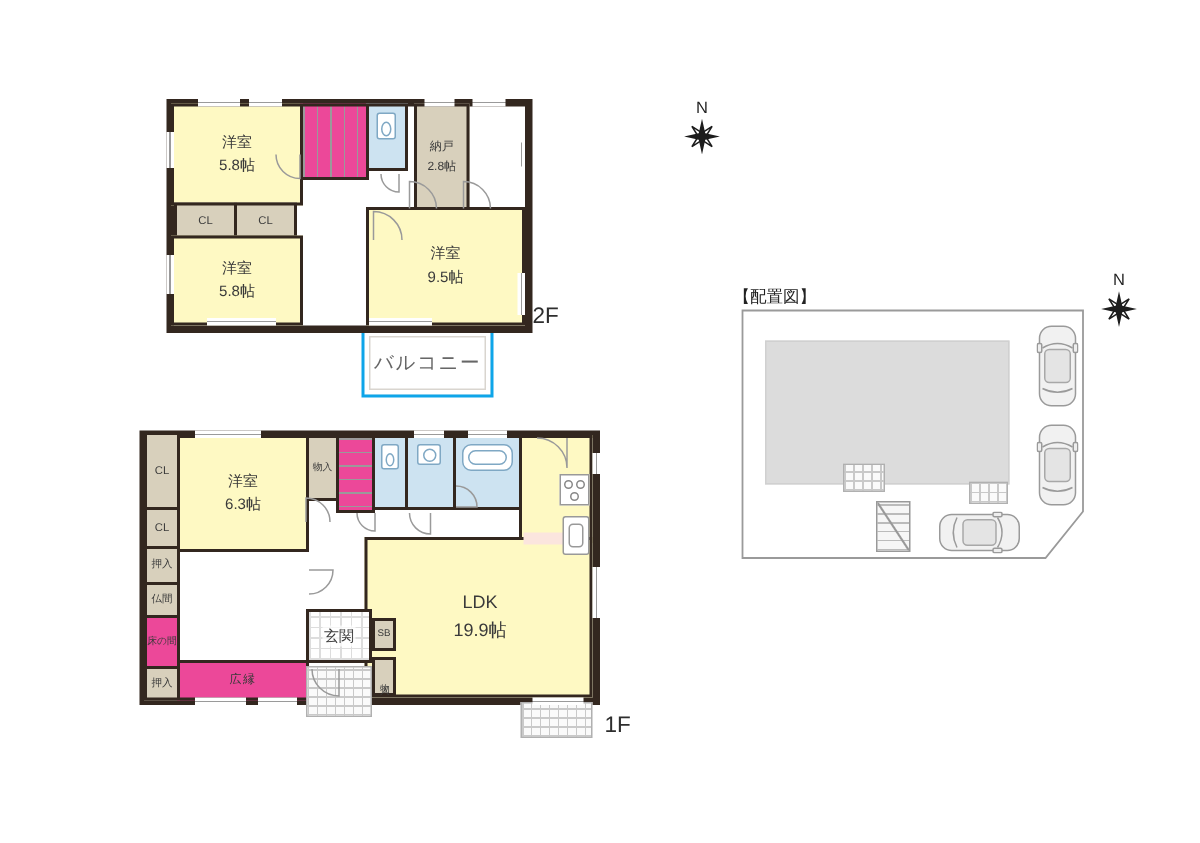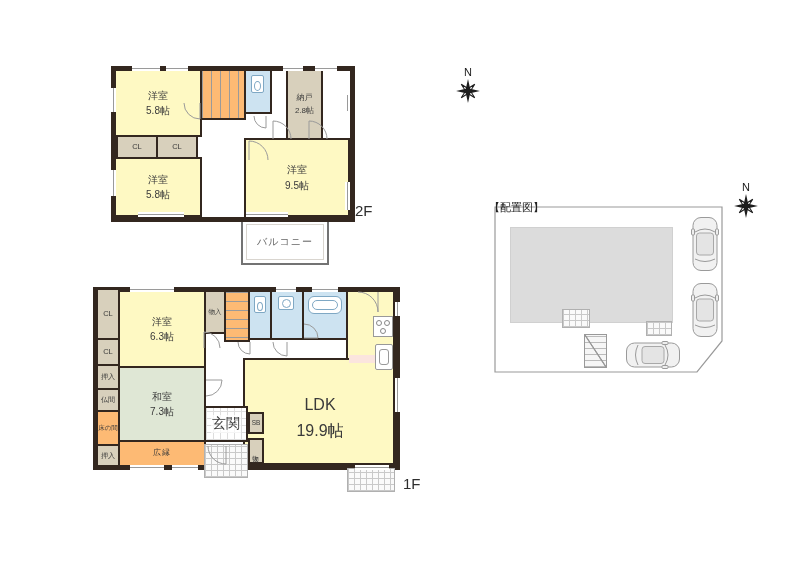--- a/index.html
+++ b/index.html
@@ -6,32 +6,32 @@
   .canvas{position:relative;width:800px;height:562px;background:#fff;overflow:hidden;
           font-family:"Liberation Sans","DejaVu Sans",sans-serif;color:#3c3c3c;}
   .abs{position:absolute;box-sizing:border-box;}
   .outer{position:absolute;box-sizing:border-box;border:5px solid #33271f;background:#fff;z-index:1;}
   .rm{position:absolute;box-sizing:border-box;border:2px solid #33271f;display:flex;
       align-items:center;justify-content:center;text-align:center;z-index:2;}
   .pink{background:#fef9c3;}
   .beige{background:#d8d0bc;}
   .blue{background:#cde3f1;}
   .green{background:#dfe7d5;}
-  .white{background:#fdba74;}
+  .white{background:#ec4899;}
   .lbl{font-size:10px;line-height:1.55;color:#3a3a3a;}
   .lbl .sz{display:block;}
   .cell{font-size:7.5px;color:#3a3a3a;line-height:1.1;}
   .vtext{writing-mode:vertical-rl;letter-spacing:1px;}
   .stairs-v{background-image:repeating-linear-gradient(90deg,#9a9a9a 0 1px,transparent 1px 9px);}
   .stairs-h{background-image:repeating-linear-gradient(180deg,#9a9a9a 0 1px,transparent 1px 9px);}
   .win-h{position:absolute;height:5px;z-index:3;background:linear-gradient(#fff 2px,#9a9a9a 2px,#9a9a9a 3px,#fff 3px);}
   .win-v{position:absolute;width:5px;z-index:3;background:linear-gradient(90deg,#fff 2px,#9a9a9a 2px,#9a9a9a 3px,#fff 3px);}
-  .balcony{position:absolute;box-sizing:border-box;border:2px solid #737373;background:#fff;
+  .balcony{position:absolute;box-sizing:border-box;border:2px solid #0ea5e9;background:#fff;
            box-shadow:inset 0 0 0 3px #fff,inset 0 0 0 4px #d9d5cf;display:flex;align-items:center;justify-content:center;
-           font-size:10px;color:#666;letter-spacing:1px;z-index:0;}
+           font-size:13px;color:#666;letter-spacing:1px;z-index:0;}
   .hatch{position:absolute;box-sizing:border-box;z-index:3;background-color:#fafafa;border:1px solid #b0b0b0;
          background-image:repeating-linear-gradient(0deg,#c9c9c9 0 1px,transparent 1px 6px),
                           repeating-linear-gradient(90deg,#c9c9c9 0 1px,transparent 1px 6px);}
   .gridlight{background-color:#fff;
          background-image:repeating-linear-gradient(0deg,#ddd 0 1px,transparent 1px 7px),
                           repeating-linear-gradient(90deg,#ddd 0 1px,transparent 1px 7px);}
   .floor-tag{position:absolute;font-size:15px;color:#2e2e2e;z-index:4;}
   .fx{position:absolute;box-sizing:border-box;border:1px solid #7fa8c4;background:#fff;border-radius:2px;z-index:3;}
   .fx .inner{position:absolute;box-sizing:border-box;border:1px solid #7fa8c4;background:#fff;}
   .kx{position:absolute;box-sizing:border-box;border:1px solid #999;background:#fff;z-index:3;}
@@ -70,21 +70,21 @@
     <div class="lbl">
       <span>洋室</span>
       <span class="sz">5.8帖</span>
     </div>
   </div>
   <div class="rm white stairs-v" style="left:200px;top:69px;width:46px;height:51px;"></div>
   <div class="rm blue" style="left:244px;top:69px;width:28px;height:45px;"></div>
   <div class="fx" style="left:251px;top:75px;width:13px;height:18px;">
     <div class="inner" style="left:2px;top:5px;width:7px;height:10px;border-radius:50%;"></div>
   </div>
-  <div class="rm beige" style="left:286px;top:69px;width:37px;height:71px;">
+  <div class="rm beige" style="left:276px;top:69px;width:37px;height:71px;">
     <div class="lbl" style="font-size:8px;">
       <span>納戸</span>
       <span class="sz">2.8帖</span>
     </div>
   </div>
   <div class="rm pink" style="left:244px;top:138px;width:106px;height:79px;">
     <div class="lbl">
       <span>洋室</span>
       <span class="sz">9.5帖</span>
     </div>
@@ -135,26 +135,20 @@
   <div class="rm beige cell" style="left:96px;top:444px;width:24px;height:23px;">
     <span style="font-size:7px;">押入</span>
   </div>
 
   <div class="rm pink" style="left:118px;top:290px;width:88px;height:78px;">
     <div class="lbl">
       <span>洋室</span>
       <span class="sz">6.3帖</span>
     </div>
   </div>
-  <div class="rm green" style="left:118px;top:366px;width:88px;height:76px;">
-    <div class="lbl">
-      <span>和室</span>
-      <span class="sz">7.3帖</span>
-    </div>
-  </div>
   <div class="rm white cell" style="left:118px;top:440px;width:88px;height:27px;">
     <span style="font-size:8px;letter-spacing:1px;">広縁</span>
   </div>
 
   <div class="rm beige cell" style="left:204px;top:290px;width:22px;height:44px;">
     <span style="font-size:6.5px;">物入</span>
   </div>
   <div class="rm white stairs-h" style="left:224px;top:290px;width:26px;height:52px;"></div>
 
   <div class="rm blue" style="left:248px;top:290px;width:24px;height:50px;"></div>
@@ -166,36 +160,36 @@
     <div class="inner" style="left:3px;top:2px;width:9px;height:9px;border-radius:50%;"></div>
   </div>
   <div class="rm blue" style="left:302px;top:290px;width:46px;height:50px;"></div>
   <div class="fx" style="left:308px;top:296px;width:34px;height:18px;border-radius:6px;">
     <div class="inner" style="left:3px;top:3px;width:26px;height:10px;border-radius:5px;"></div>
   </div>
 
   <div class="rm pink" style="left:346px;top:290px;width:49px;height:72px;"></div>
   <div class="rm pink" style="left:243px;top:358px;width:152px;height:107px;"></div>
   <div class="seam" style="left:349px;top:355px;width:43px;height:8px;"></div>
-  <div class="abs" style="left:280px;top:392px;width:80px;text-align:center;z-index:3;font-size:16px;line-height:1.6;color:#3a3a3a;">
+  <div class="abs" style="left:280px;top:392px;width:80px;text-align:center;z-index:3;font-size:12px;line-height:1.6;color:#3a3a3a;">
     <span style="display:block;">LDK</span>
     <span style="display:block;">19.9帖</span>
   </div>
 
   <div class="kx" style="left:373px;top:316px;width:20px;height:21px;">
     <div class="burner" style="left:2px;top:3px;"></div>
     <div class="burner" style="left:10px;top:3px;"></div>
     <div class="burner" style="left:6px;top:11px;"></div>
   </div>
   <div class="kx" style="left:375px;top:344px;width:18px;height:26px;border-radius:2px;">
     <div class="abs" style="left:3px;top:4px;width:10px;height:16px;border:1px solid #999;border-radius:3px;"></div>
   </div>
 
   <div class="rm white gridlight" style="left:204px;top:406px;width:44px;height:36px;">
-    <span style="font-size:14px;background:rgba(255,255,255,.7);padding:0 1px;">玄関</span>
+    <span style="font-size:10px;background:rgba(255,255,255,.7);padding:0 1px;">玄関</span>
   </div>
   <div class="rm beige cell" style="left:248px;top:412px;width:16px;height:22px;">
     <span style="font-size:6.5px;">SB</span>
   </div>
   <div class="rm beige cell" style="left:248px;top:438px;width:16px;height:26px;">
     <span class="vtext" style="font-size:6.5px;">物入</span>
   </div>
   <div class="hatch" style="left:204px;top:444px;width:44px;height:34px;"></div>
   <div class="hatch" style="left:347px;top:468px;width:48px;height:24px;"></div>
 
@@ -220,21 +214,21 @@
       <path d="M250,342 L250,354 A12 12 0 0 1 238,342"></path>
       <path d="M287,342 L287,356 A14 14 0 0 1 273,342"></path>
       <path d="M304,338 L318,338 A14 14 0 0 0 304,324"></path>
       <path d="M204,348 L204,332 A16 16 0 0 1 220,348"></path>
       <path d="M206,380 L222,380 A16 16 0 0 1 206,396"></path>
       <path d="M226,446 L226,464 A18 18 0 0 1 208,446"></path>
       <path d="M378,292 L378,312 A20 20 0 0 0 358,292"></path>
     </g>
   </svg>
 
-  <div class="site-title" style="left:489px;top:190px;margin-top:10px;">【配置図】</div>
+  <div class="site-title" style="left:489px;top:190px;">【配置図】</div>
 
   <svg class="abs" style="left:494px;top:206px;z-index:1;" width="230" height="168" viewBox="0 0 230 168">
     <polygon points="1,1 228,1 228,135 203,166 1,166" fill="#ffffff" stroke="#9a9a9a" stroke-width="1.2"></polygon>
   </svg>
   <div class="building" style="left:510px;top:227px;width:163px;height:96px;"></div>
   <div class="hatch" style="left:562px;top:309px;width:28px;height:19px;"></div>
   <div class="hatch" style="left:646px;top:321px;width:26px;height:15px;"></div>
   <div class="stripe" style="left:584px;top:334px;width:23px;height:34px;"></div>
 
   <div class="car" style="left:691px;top:216px;">

